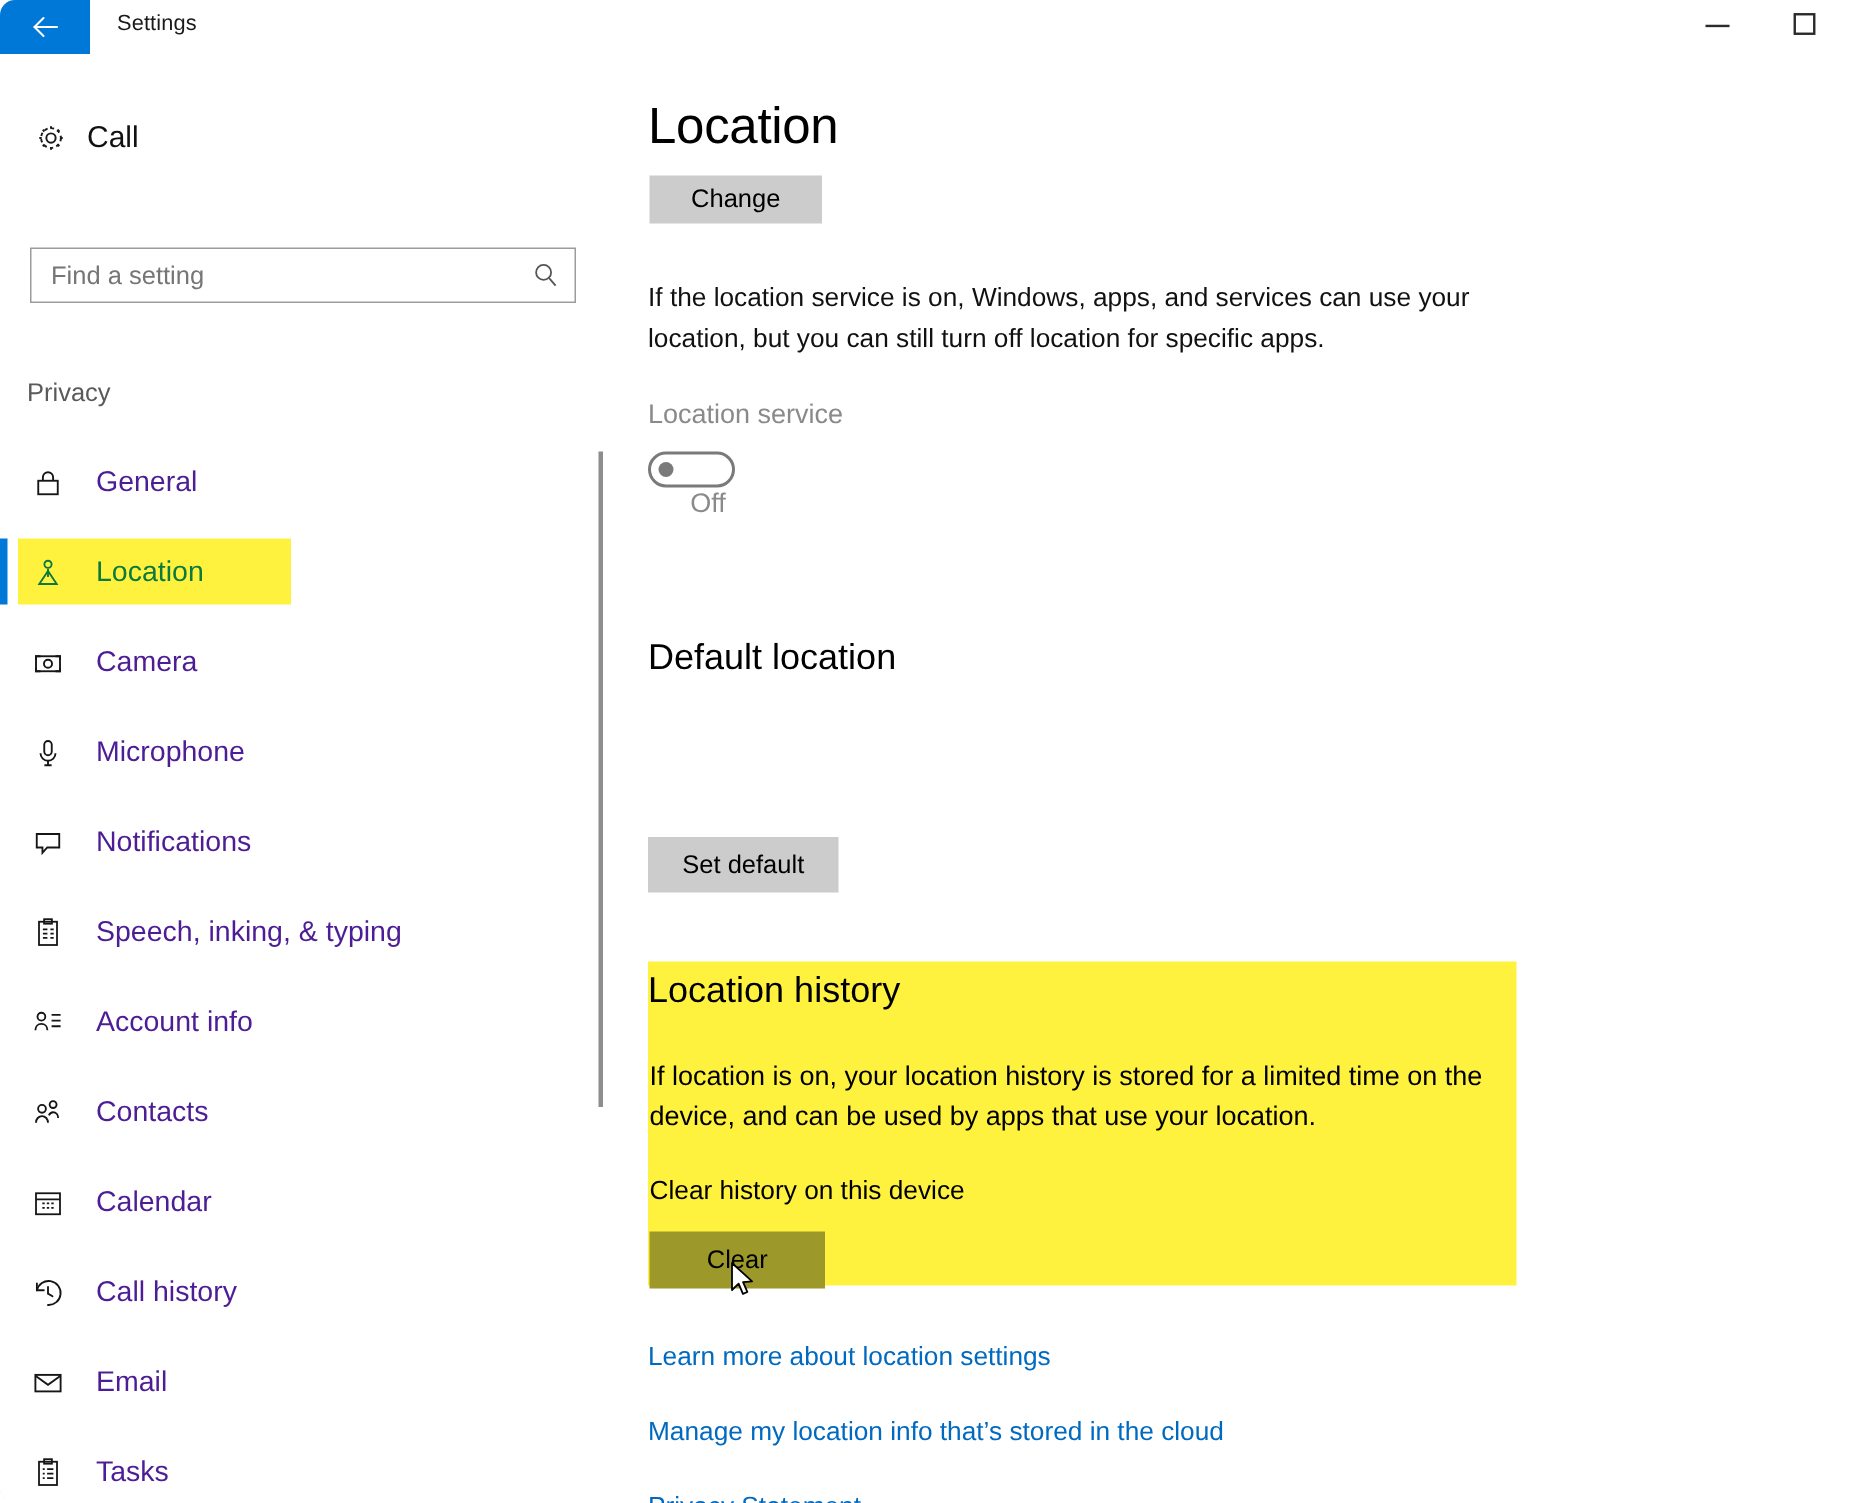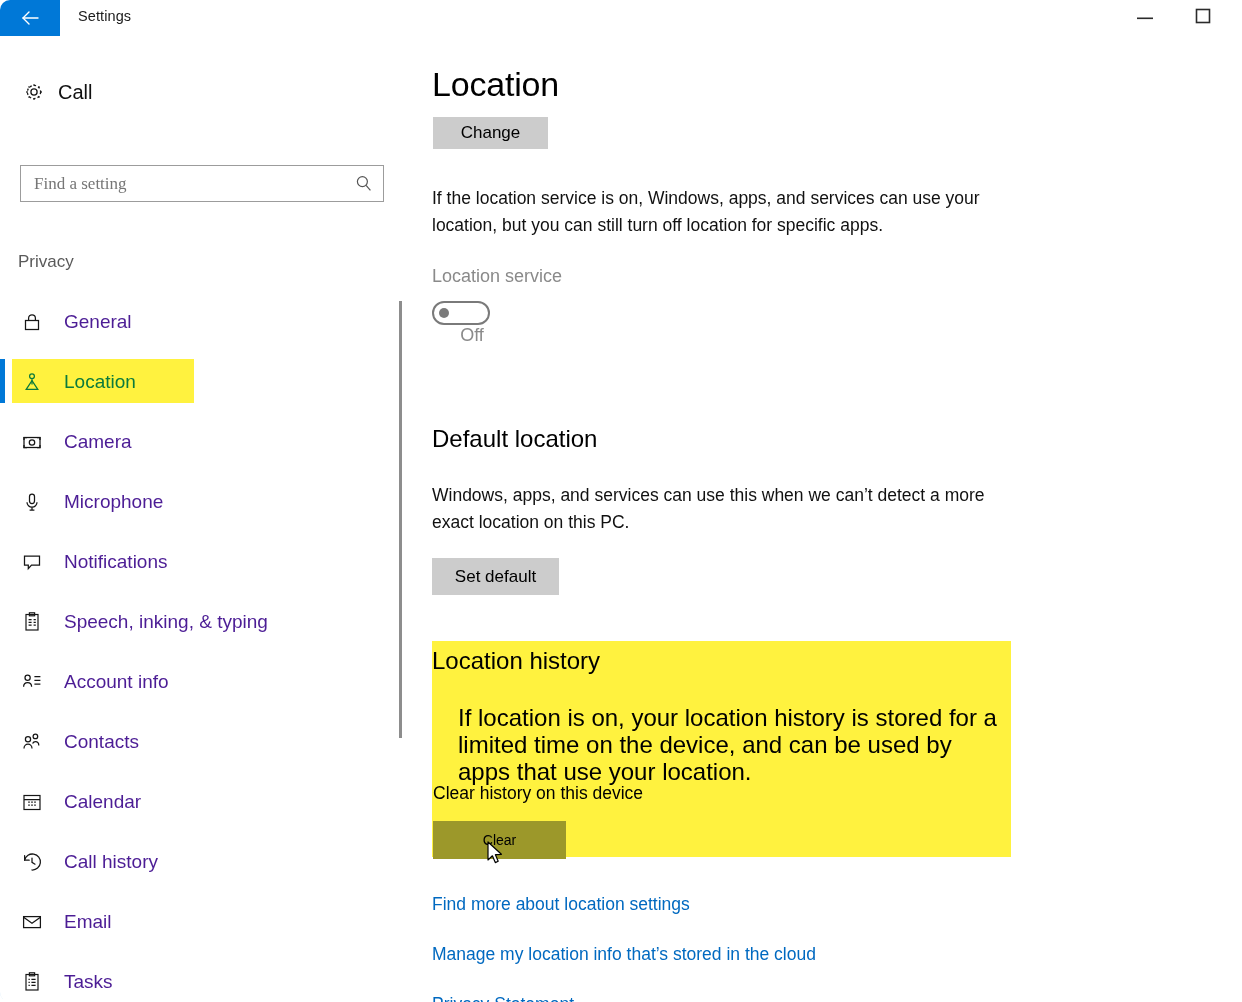--- a/index.html
+++ b/index.html
@@ -53,21 +53,21 @@
   #home-row .ico { width: 40px; display: flex; justify-content: center; }
   #home-label { font-size: 20px; margin-left: 4px; color: #111; }
 
   #search-box {
     position: absolute; left: 20px; top: 129px; width: 364px; height: 37px;
     border: 1px solid #9c9c9c; background: #ffffff;
     display: flex; align-items: center; cursor: text;
   }
   #search-input {
     flex: 1; border: 0; outline: none; background: transparent;
-    font-family: Liberation Serif, serif;
+    font-family: Liberation Sans, sans-serif;
     font-size: 17px; color: #1d4ed8; padding-left: 13px;
   }
   #search-input::placeholder { color: #767676; opacity: 1; }
   #search-icon-wrap { width: 38px; display: flex; align-items: center; justify-content: center; }
 
   #category-label {
     position: absolute; left: 18px; top: 216px;
     font-size: 17px; color: #5a5a5a;
   }
 
@@ -159,30 +159,30 @@
   #history-block {
     position: absolute; left: 27px; top: 605px; width: 579px; height: 216px;
     background: #fff23f;
   }
   #history-heading {
     position: absolute; left: 0px; top: 6px;
     font-size: 24px; color: #000;
   }
   #history-text {
     position: absolute; left: 1px; top: 63px; width: 566px;
-    font-size: 24px; line-height: 27px; color: #000; padding-left: 25px;
+    font-size: 18px; line-height: 27px; color: #000;
   }
   #clear-note {
     position: absolute; left: 1px; top: 142px;
     font-size: 17.5px; color: #000;
   }
   #clear-button {
-    position: absolute; left: 1px; top: 180px; width: 133px; height: 38px;
+    position: absolute; left: 1px; top: 180px; width: 117px; height: 38px;
     background: #9c982a; color: #000; border: 0;
-    font-family: "Liberation Sans", sans-serif; font-size: 14px; cursor: pointer;
+    font-family: "Liberation Sans", sans-serif; font-size: 17px; cursor: pointer;
   }
   #cursor-arrow {
     position: absolute; left: 55px; top: 200px; width: 18px; height: 26px;
     pointer-events: none; z-index: 5;
   }
 
   
   .link {
     position: absolute; left: 27px;
     font-size: 17.5px; color: #0069c0; cursor: pointer; white-space: nowrap;
@@ -399,33 +399,32 @@
 
     <div id="toggle-row">
       <div id="toggle-switch">
         <div id="toggle-knob"></div>
       </div>
       <div id="toggle-state">Off</div>
     </div>
 
 
     <div id="default-heading">Default location</div>
-    <div id="default-text">Windows, apps, and services can use this when we can’t detect a more exact location on this PC.</div>
     <button class="gbutton" id="set-default-button">Set default</button>
 
     <div id="history-block">
       <div id="history-heading">Location history</div>
       <div id="history-text">If location is on, your location history is stored for a limited time on the device, and can be used by apps that use your location.</div>
       <div id="clear-note">Clear history on this device</div>
       <button id="clear-button">Clear</button>
       <span id="cursor-arrow">
         <svg width="18" height="26" viewBox="0 0 18 26">
           <path d="M1 1 L1 19 L5.4 14.8 L8.3 21.6 L11.2 20.3 L8.4 13.7 L14.4 13.3 Z" fill="#ffffff" stroke="#000000" stroke-width="1.2" stroke-linejoin="round"></path>
         </svg>
       </span>
     </div>
 
-    <div class="link" id="link-0">Find more about location settings</div>
+    <div class="link" id="link-0">Learn more about location settings</div>
     <div class="link" id="link-1">Manage my location info that’s stored in the cloud</div>
     <div class="link" id="link-2">Privacy Statement</div>
 
   </div>
 </div>
 
 </body></html>

